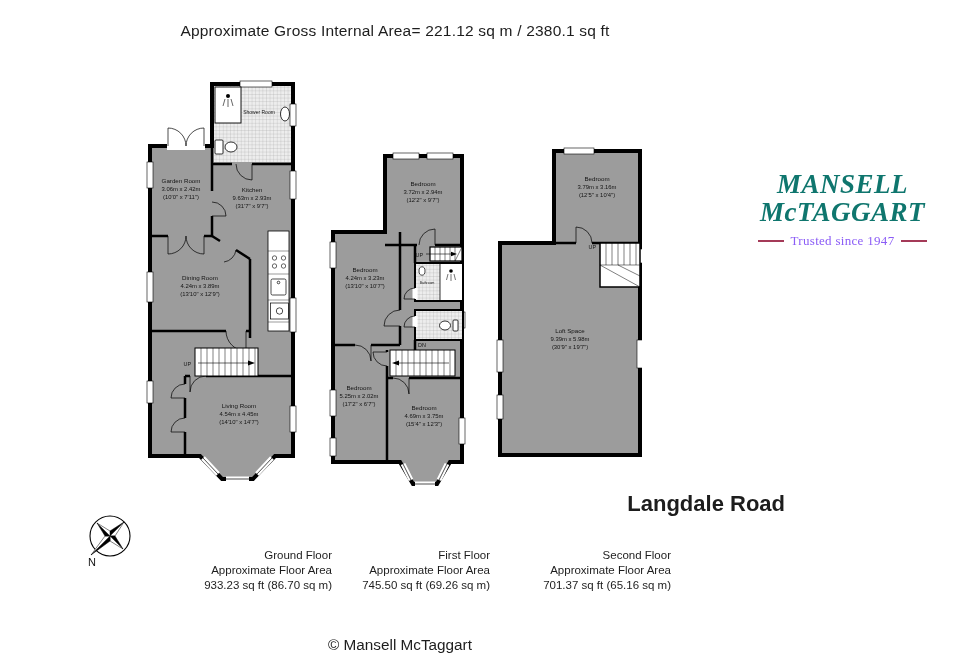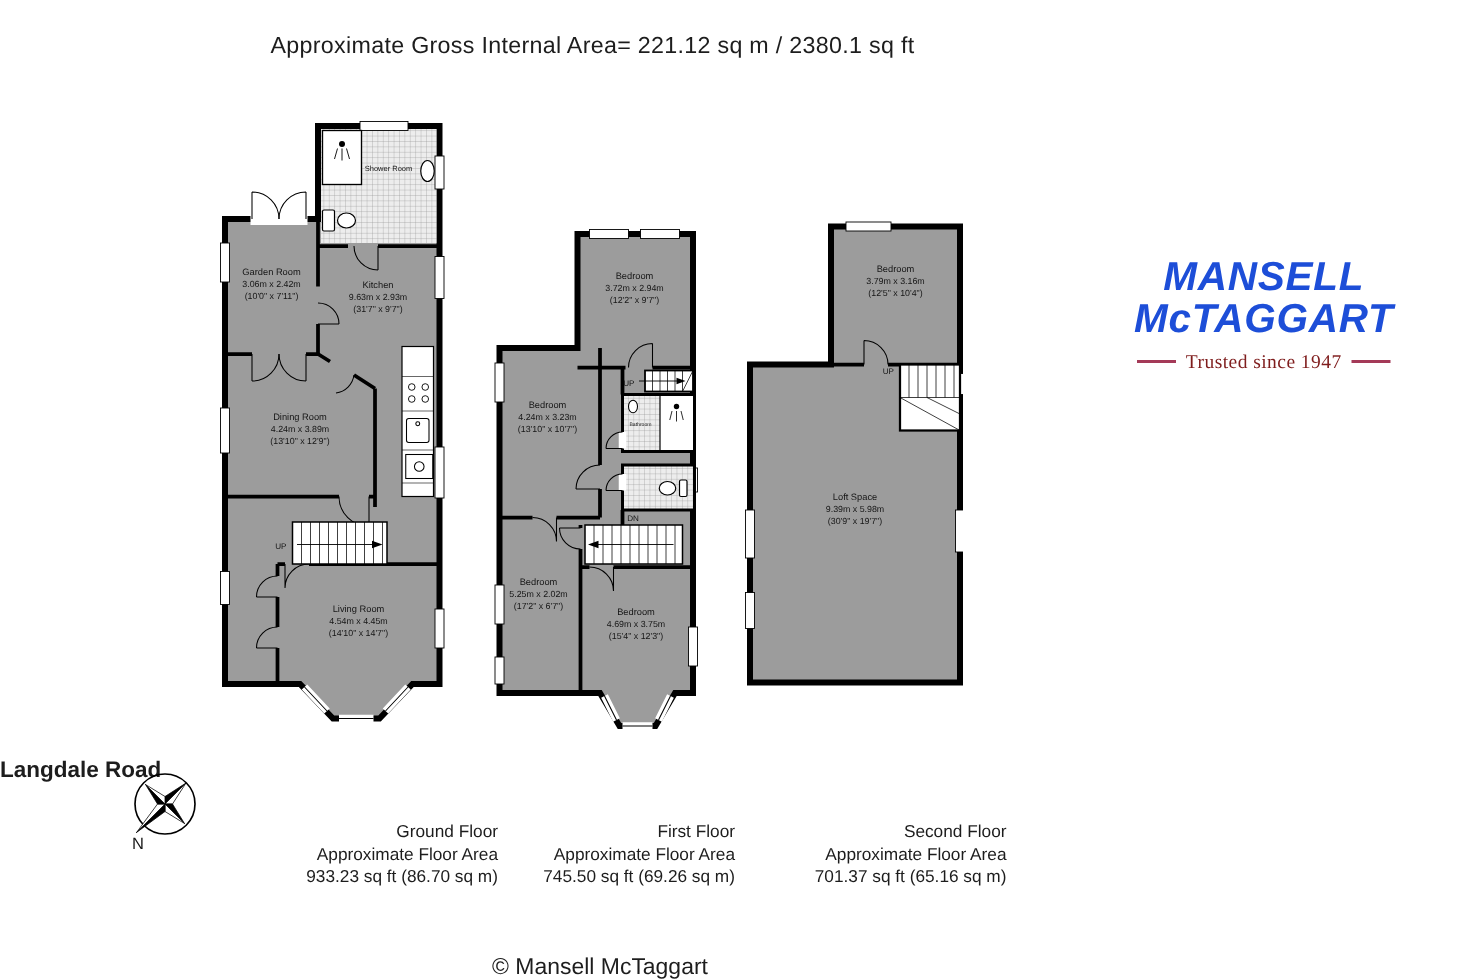--- a/index.html
+++ b/index.html
@@ -7,30 +7,30 @@
         font-family:"Liberation Sans",sans-serif;color:#1d1d1d;}
   .title{position:absolute;top:22px;left:0;width:790px;text-align:center;
          font-size:15.5px;letter-spacing:.2px;}
   .plan{position:absolute;}
   svg text{font-family:"Liberation Sans",sans-serif;fill:#151515;}
   .room-name{font-size:6.2px;}
   .room-dim{font-size:5.9px;}
   .tiny-label{font-size:3.4px;}
   .stair-label{font-size:5.4px;}
   .shower-label{font-size:5px;}
-  .property-name{position:absolute;top:505px;left:0;width:785px;text-align:left;
-                 font-size:15px;font-weight:bold;}
+  .property-name{position:absolute;top:491px;left:0;width:785px;text-align:right;
+                 font-size:22px;font-weight:bold;}
   .floor-caption{position:absolute;top:548px;width:200px;text-align:right;
                  font-size:11.5px;line-height:1.32;}
   .compass{position:absolute;left:80px;top:510px;}
   .logo{position:absolute;left:750px;top:170px;width:185px;text-align:center;}
-  .logo-name{font-family:Liberation Sans, sans-serif;font-style:italic;font-weight:bold;
-             font-size:27px;line-height:1.05;color:#1d4ed8;letter-spacing:.5px;}
+  .logo-name{font-family:Liberation Serif, serif;font-style:italic;font-weight:bold;
+             font-size:27px;line-height:1.05;color:#0f766e;letter-spacing:.5px;}
   .logo-tagline{margin-top:6px;display:flex;align-items:center;justify-content:center;
-                gap:7px;color:#7f1d1d;font-family:"Liberation Serif",serif;
+                gap:7px;color:#8b5cf6;font-family:"Liberation Serif",serif;
                 font-size:13px;letter-spacing:.3px;}
   .logo-rule{display:inline-block;width:26px;height:2px;background:#A43A58;}
   .footer-line{position:absolute;left:0;width:800px;text-align:center;font-size:15.3px;}
   .disclaimer{top:600px;}
   .copyright{top:621px;margin-top:15px;}
 </style>
 </head>
 <body>
 
 <div id="page">

